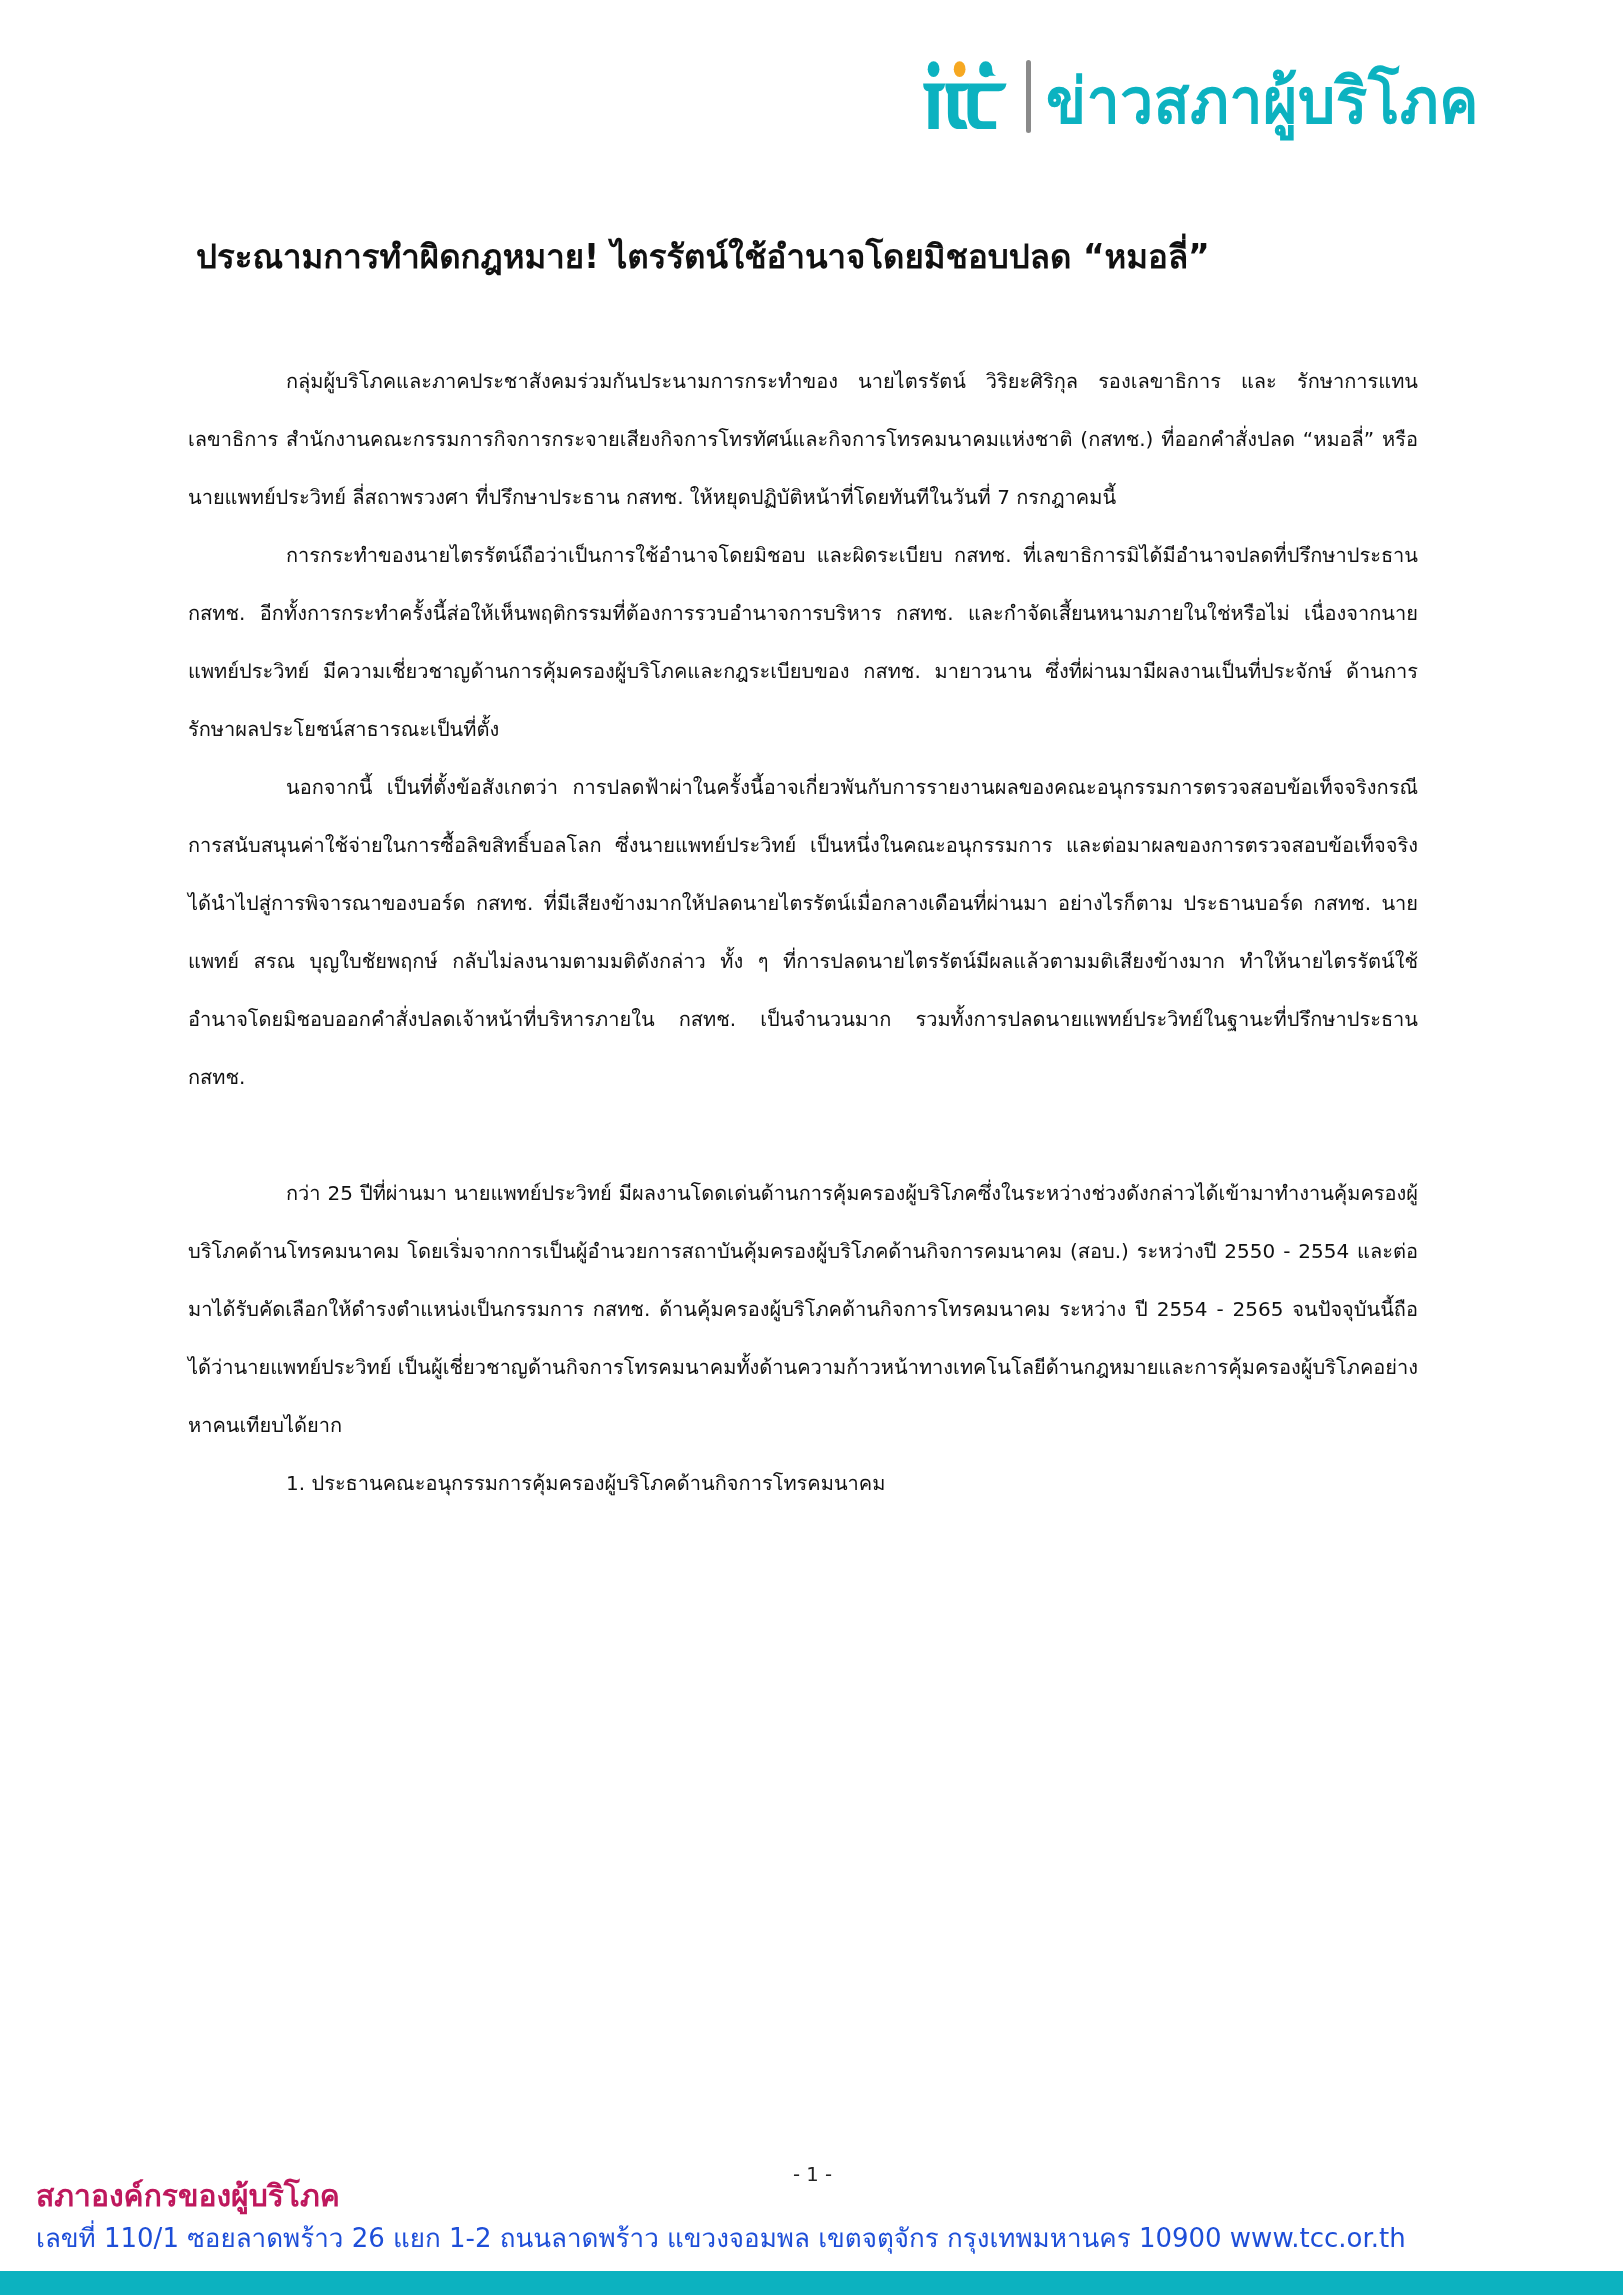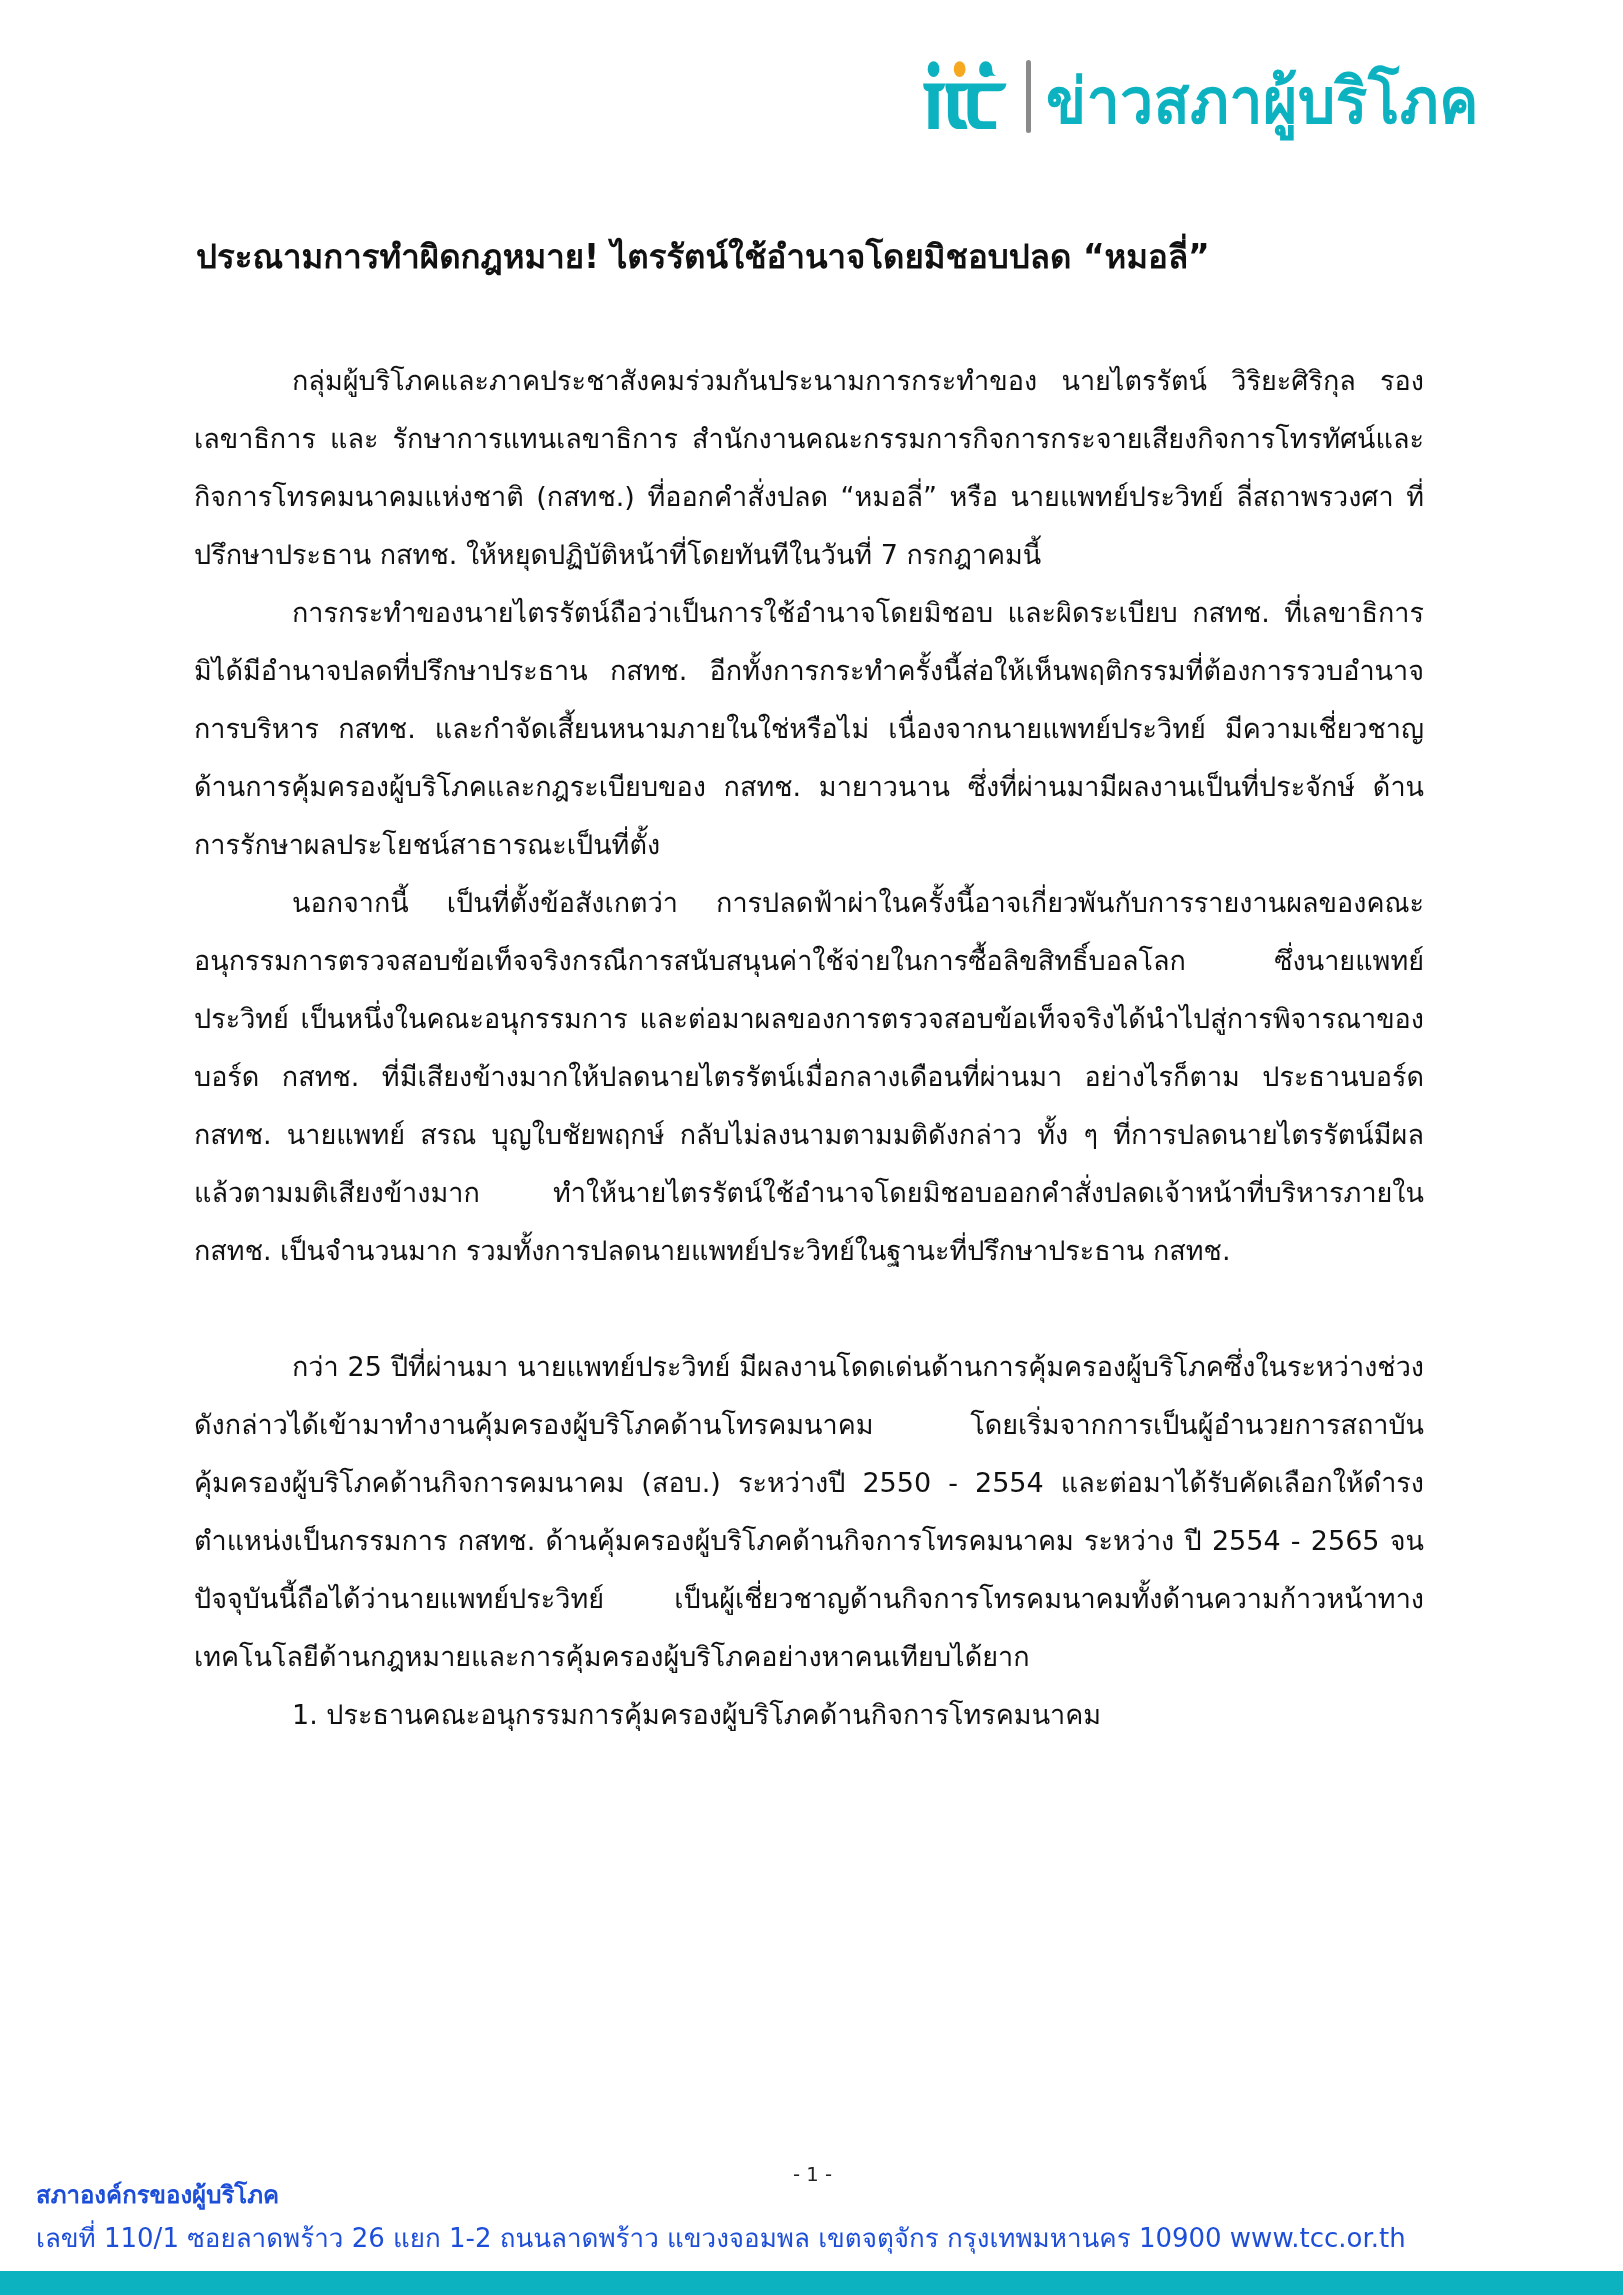--- a/index.html
+++ b/index.html
@@ -21,33 +21,33 @@
   .logo-wordmark {
     font-family: "DejaVu Sans", sans-serif; font-weight: bold;
     font-size: 63px; color: #0cb2c0; letter-spacing: 0.7px; line-height: 1;
     white-space: nowrap; transform: scaleX(0.93); transform-origin: left center;
   }
   .doc-title {
     position: absolute; left: 196px; top: 237px;
     font-size: 33px; font-weight: bold; white-space: nowrap; line-height: 39px;
   }
   .body-text {
-    position: absolute; left: 194px; top: 352px; width: 1230px;
-    font-size: 27px; line-height: 58px;
+    position: absolute; left: 188px; top: 352px; width: 1230px;
+    font-size: 20px; line-height: 58px;
   }
   .body-text p { margin: 0; text-align: justify; text-indent: 98px; }
   .body-text p.gap-before { margin-top: 58px; }
   .body-text p.list-item { text-indent: 98px; }
   .page-number {
     position: absolute; top: 2163px; left: 773px; width: 79px;
     text-align: center; font-size: 19.6px; color: #222; white-space: pre;
   }
   .footer-org {
     position: absolute; left: 36px; top: 2176px;
-    font-size: 24px; font-weight: bold; color: #1d4ed8; line-height: 39px;
+    font-size: 30px; font-weight: bold; color: #be185d; line-height: 39px;
   }
   .footer-address {
     position: absolute; left: 36px; top: 2219px;
     font-size: 26px; color: #1d4ed8; white-space: nowrap; line-height: 39px;
   }
   .footer-bar {
     position: absolute; left: 0; top: 2271px; width: 1624px; height: 24px;
     background: #0cb2c0;
   }
 </style>

